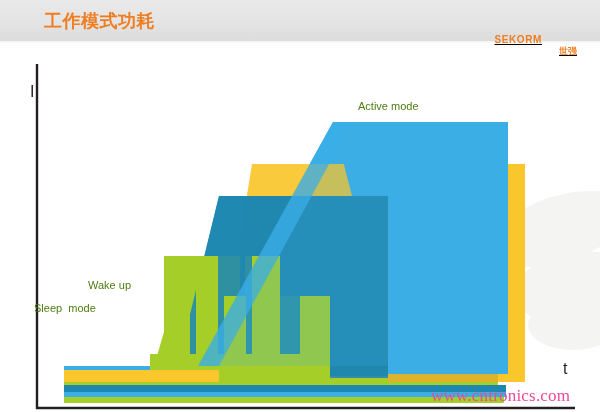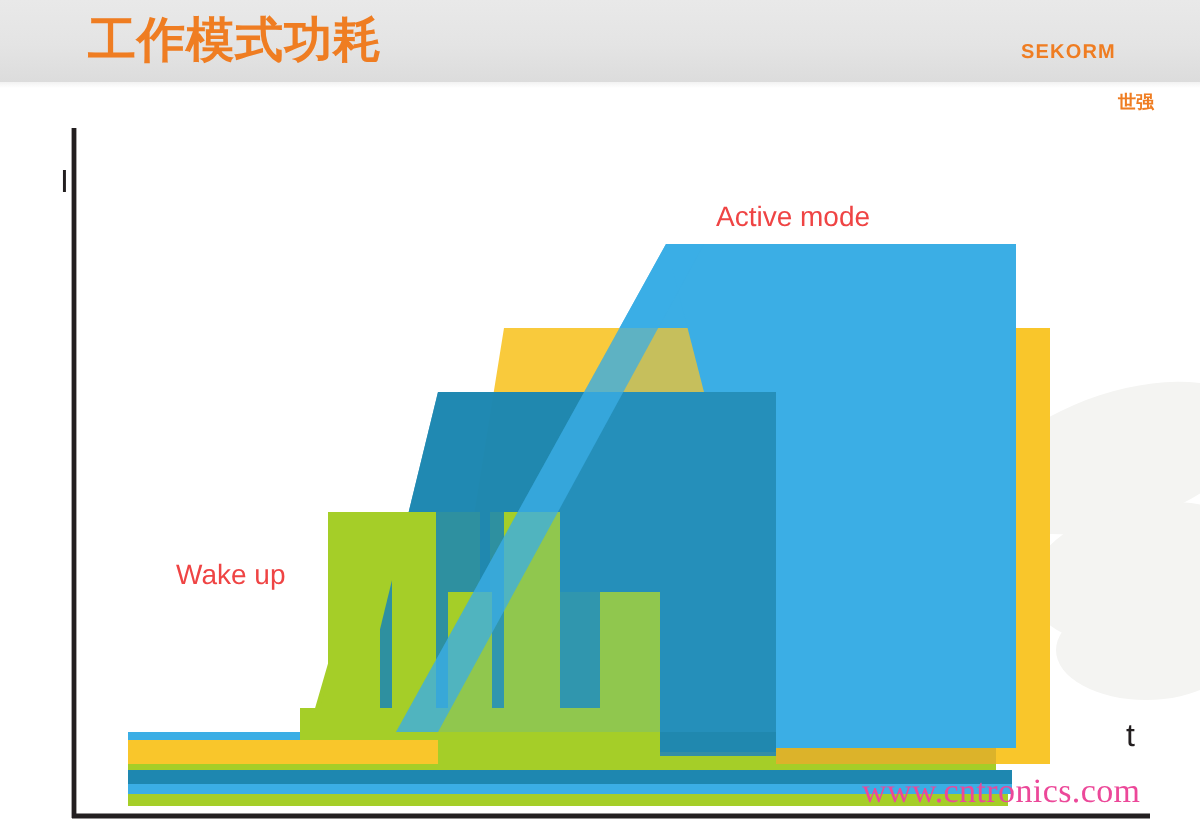--- a/index.html
+++ b/index.html
@@ -37,34 +37,35 @@
     position: absolute;
     left: 0; top: 41px;
     width: 600px;
     height: 3px;
     background: linear-gradient(to bottom, #f2f2f2, #ffffff);
   }
   #slide-title {
     position: absolute;
     left: 44px;
     top: 7px;
-    font-size: 24px;
+    font-size: 18px;
     font-weight: bold;
     color: #ef7d22;
     letter-spacing: 0.5px;
     line-height: 28px;
     white-space: nowrap;
   }
   #logo {
     position: absolute;
     right: 23px;
     top: 21px;
     display: flex;
-    align-items: flex-start;
-    gap: 1px;
+    align-items: center;
+    gap: 17px;
+    text-decoration: underline;
   }
   #logo-mark {
     font-size: 10px;
     font-weight: bold;
     color: #ef7d22;
     letter-spacing: 0.6px;
   }
   #logo-cn {
     font-size: 9px;
     font-weight: bold;
@@ -128,22 +129,22 @@
     top: 39px;
   }
   #axis-label-x {
     left: 563px;
     top: 316px;
   }
 
   
   .annotation {
     position: absolute;
-    font-size: 14px;
-    color: #ef4444;
+    font-size: 11px;
+    color: #4d7c0f;
     white-space: pre;
     font-family: "Liberation Sans", sans-serif;
   }
   #ann-active {
     left: 358px;
     top: 56px;
   }
   #ann-wake {
     left: 88px;
     top: 211px;
@@ -253,17 +254,18 @@
 
       <line x1="37" y1="20" x2="37" y2="365" stroke="#231f20" stroke-width="2.4"></line>
       <line x1="36" y1="364" x2="575" y2="364" stroke="#231f20" stroke-width="2.4"></line>
     </svg>
 
     <div class="axis-label" id="axis-label-y">I</div>
     <div class="axis-label" id="axis-label-x">t</div>
 
     <div class="annotation" id="ann-active">Active mode</div>
     <div class="annotation" id="ann-wake">Wake up</div>
+    <div class="annotation" id="ann-sleep">Sleep  mode</div>
   </div>
 
   <div id="watermark">www.cntronics.com</div>
 
 </div>
 
 </body></html>

